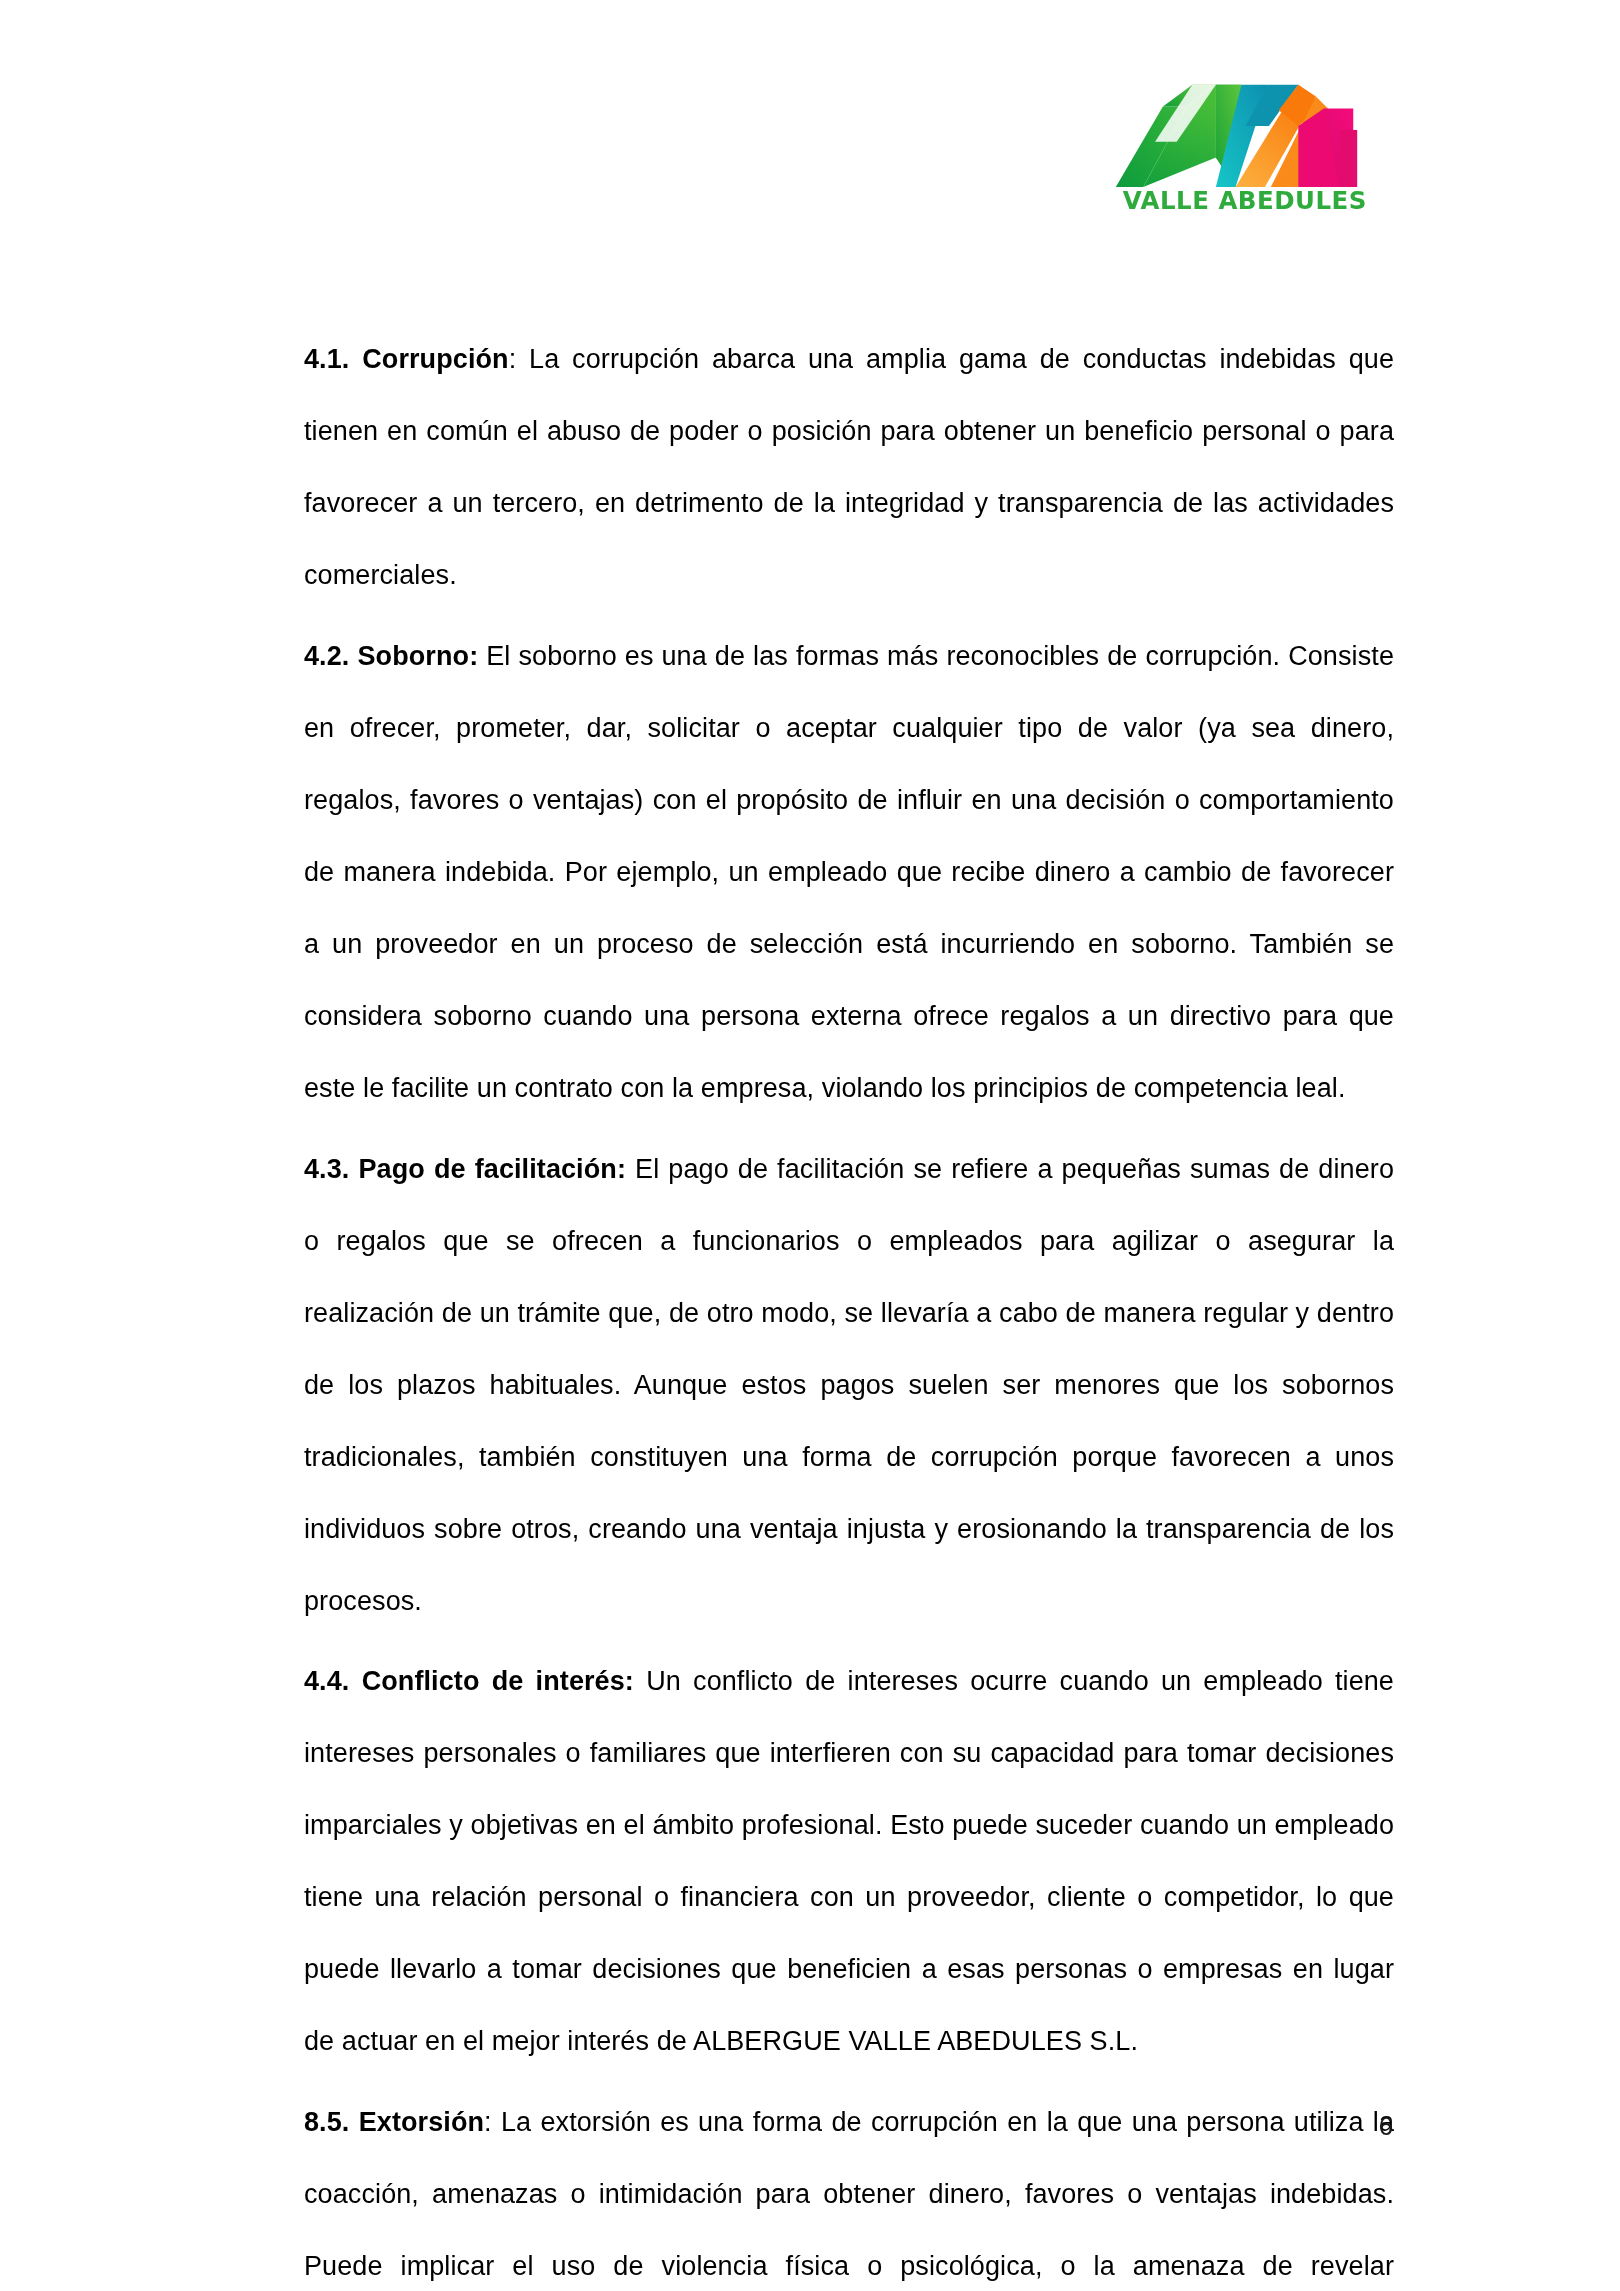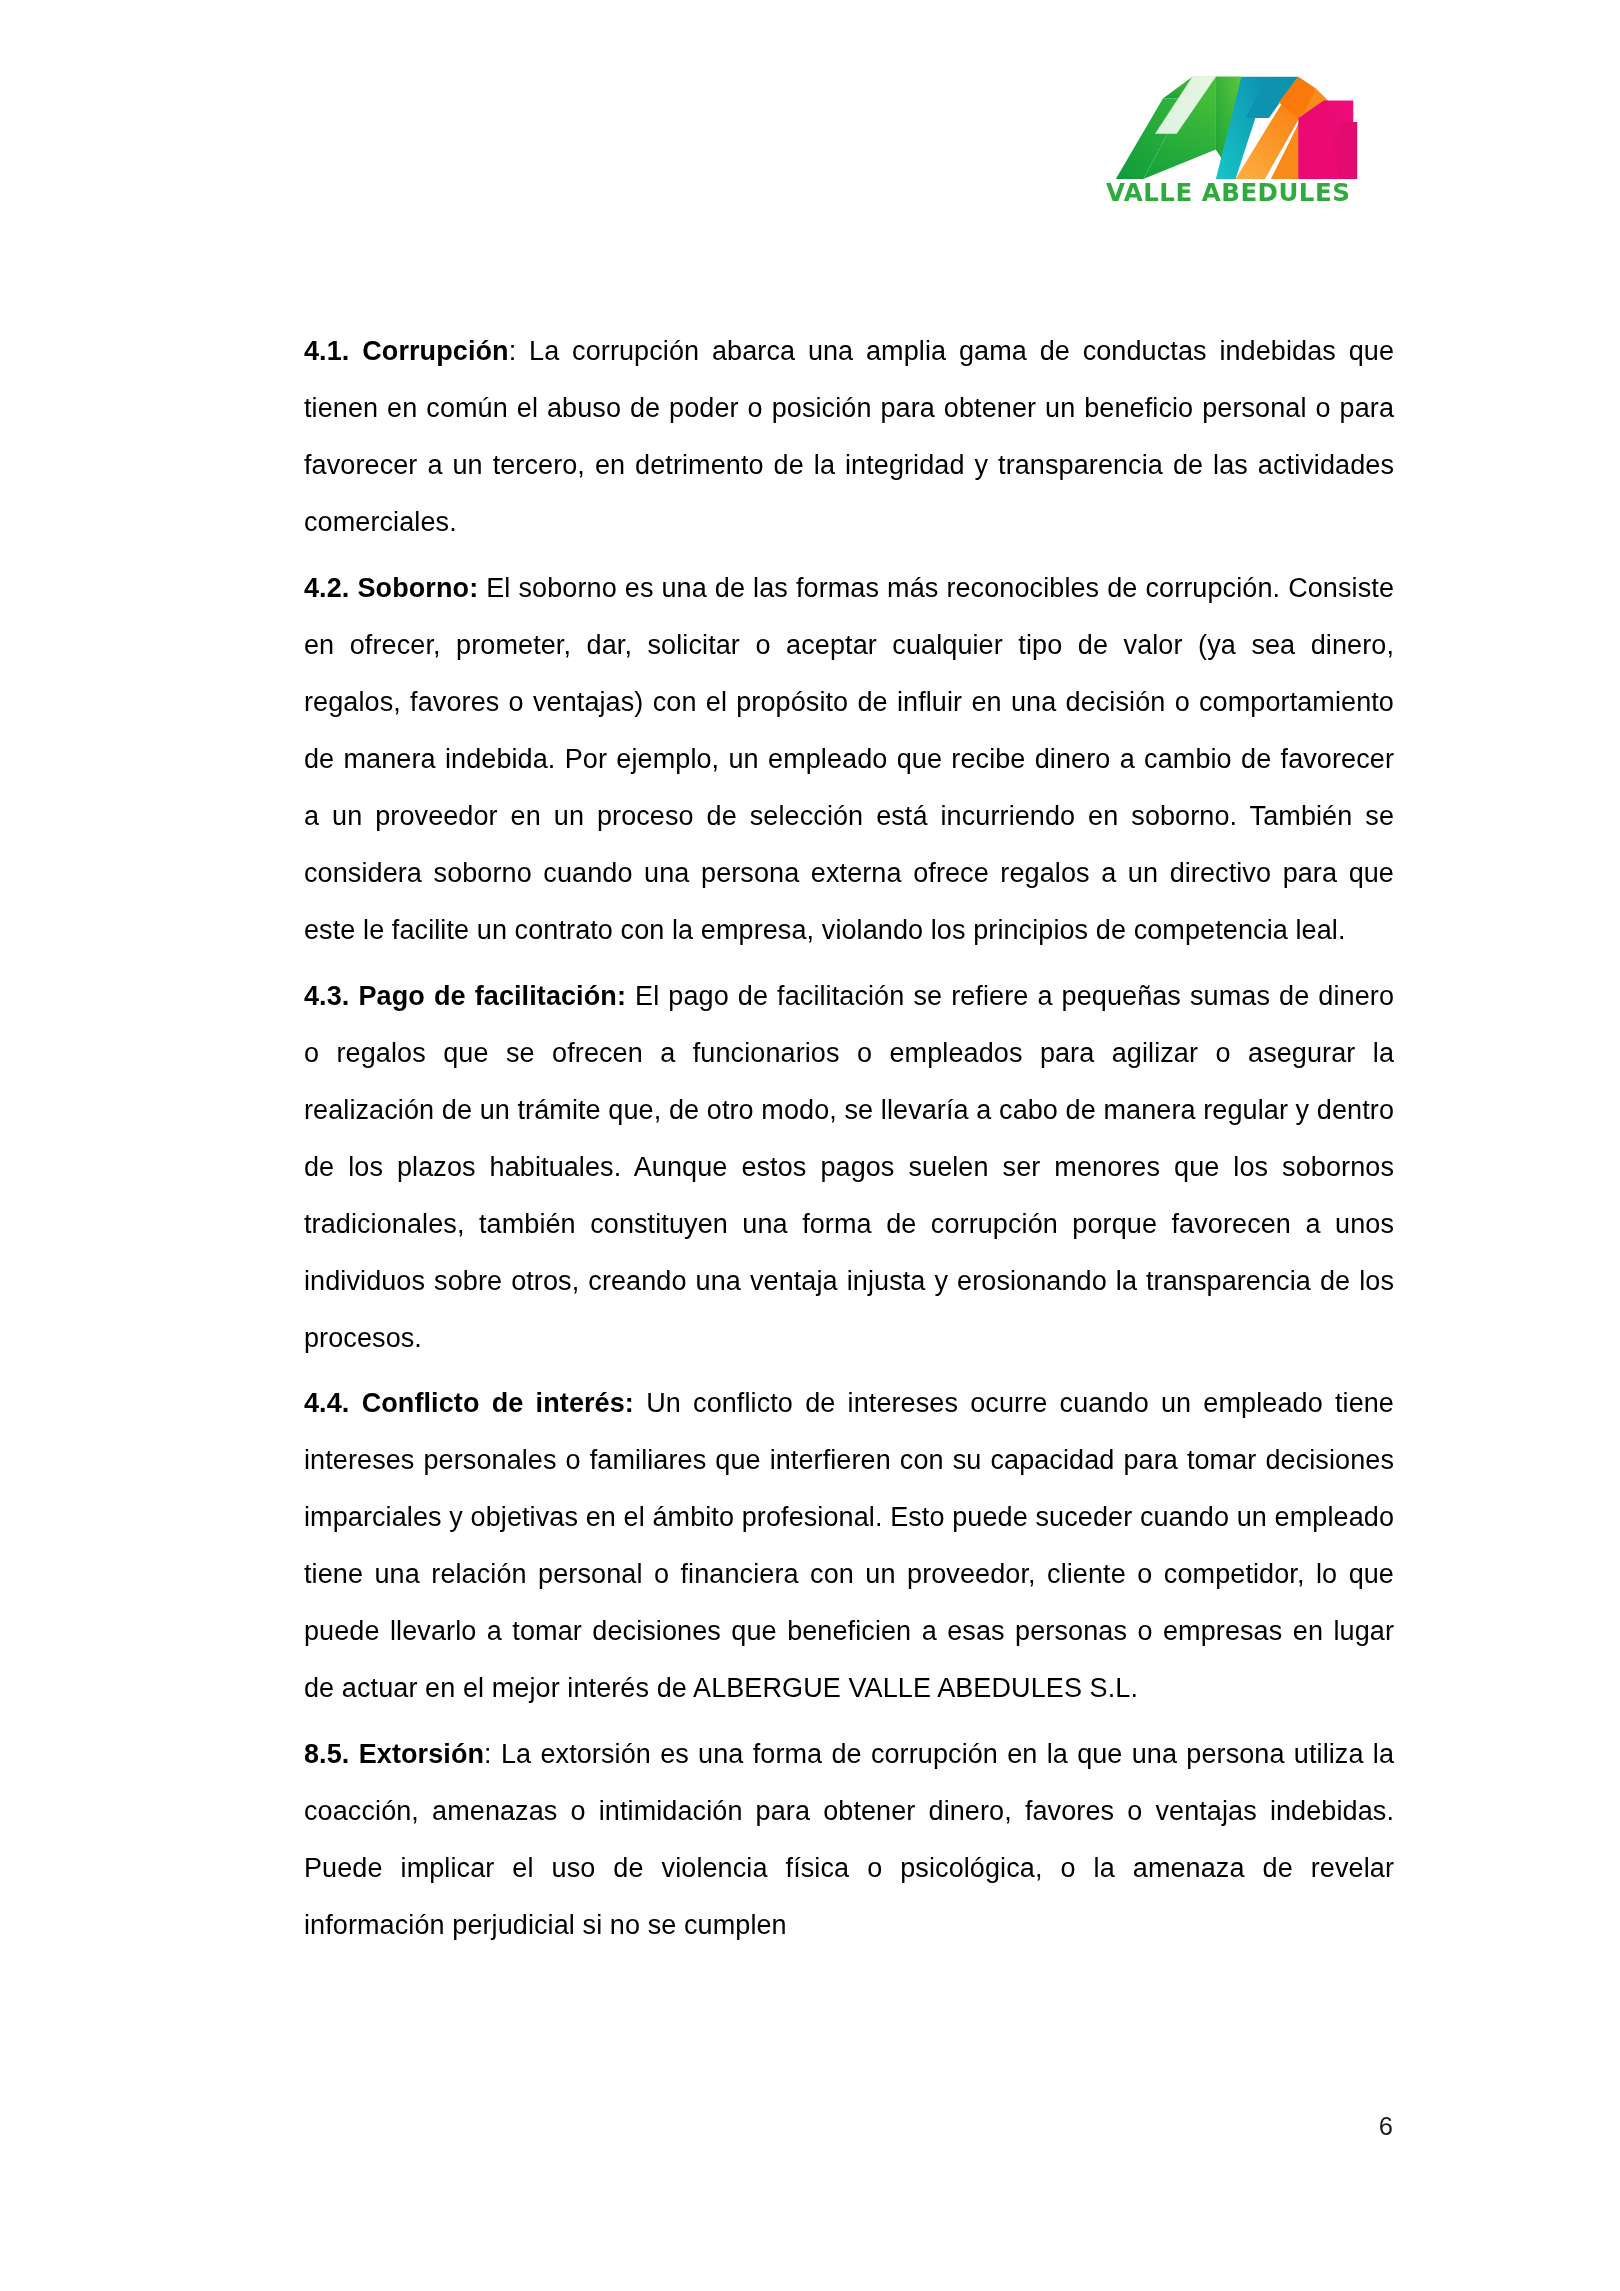--- a/index.html
+++ b/index.html
@@ -20,24 +20,24 @@
   .header {
     position: absolute;
     top: 59px;
     left: 0;
     width: 1620px;
     height: 176px;
   }
   .logo-block {
     position: absolute;
     left: 1106px;
-    top: 0;
+    top: 8px;
     width: 261px;
     height: 167px;
-    text-align: left;
+    text-align: right;
   }
   .logo-mark {
     position: relative;
     width: 261px;
     height: 123px;
     display: block;
   }
   .logo-mark svg {
     display: block;
     width: 261px;
@@ -61,21 +61,21 @@
     top: 323px;
     width: 1090px;
   }
   p.para {
     margin: 0 0 8.8px 0;
     padding: 0;
     text-align: justify;
     text-justify: inter-word;
     font-family: "Liberation Sans", sans-serif;
     font-size: 27px;
-    line-height: 57px;
+    line-height: 72px;
     color: #000000;
     letter-spacing: 0.1px;
   }
   p.para .lead {
     font-weight: 700;
   }
 
   
   .footer {
     position: absolute;

